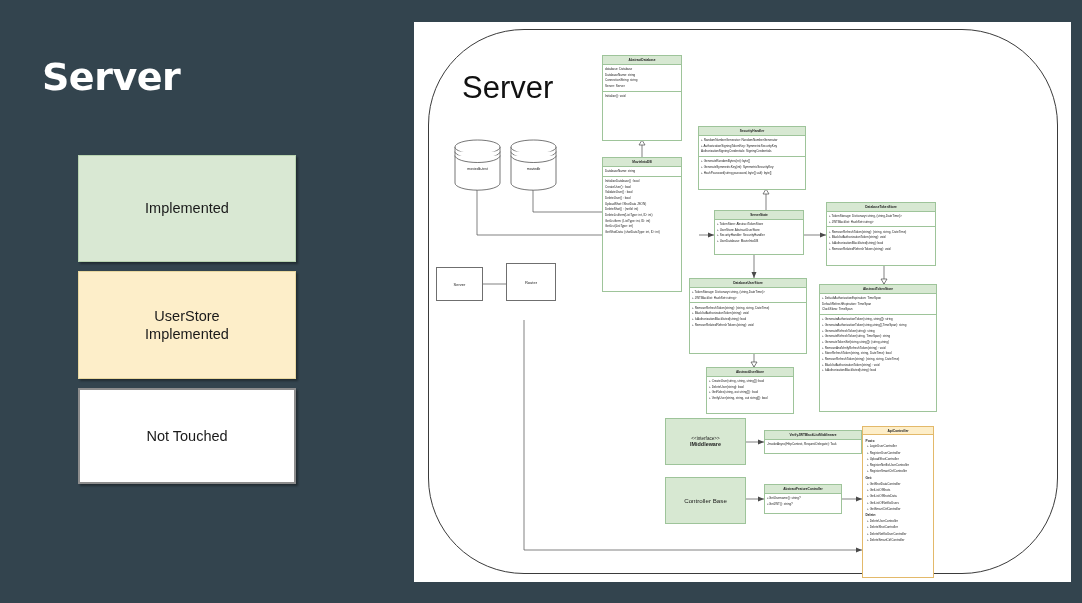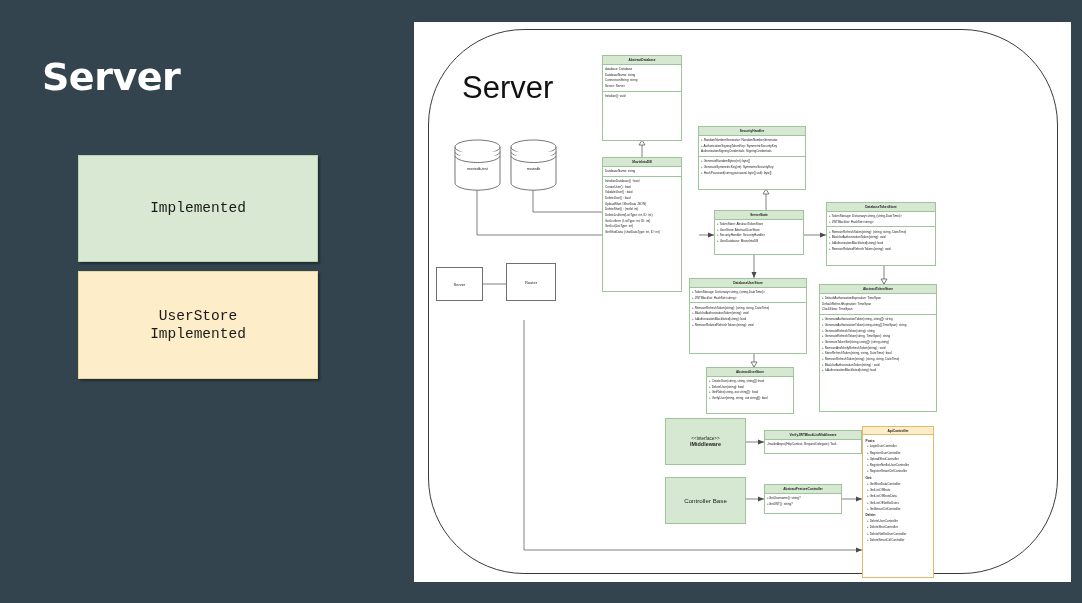--- a/index.html
+++ b/index.html
@@ -18,22 +18,21 @@
     color: #ffffff;
     font-family: "DejaVu Sans", sans-serif;
     font-weight: bold;
     font-size: 38px;
     letter-spacing: -0.5px;
     line-height: 1;
   }
   #legend {
     position: absolute;
     left: 78px; top: 155px;
-    width: 240px;
-    font-family: Liberation Mono, monospace;
+    width: 218px;
   }
   .legend-box {
     width: 100%;
     display: flex;
     align-items: center;
     justify-content: center;
     text-align: center;
     font-size: 14.5px;
     color: #1a1a1a;
     line-height: 1.25;
@@ -157,20 +156,23 @@
 
 <div id="legend">
   <div class="legend-box legend-implemented">
     <span>Implemented</span>
   </div>
   <div class="legend-box legend-partial">
     <span>
       <span>UserStore</span><br>
       <span>Implemented</span>
     </span>
+  </div>
+  <div class="legend-box legend-none">
+    <span>Not Touched</span>
   </div>
 </div>
 
 <div id="diagram">
   <div id="stage">
     <div id="page-outline"></div>
 
     <div id="diagram-title">Server</div>
 
     <svg id="wires" width="657" height="560">

